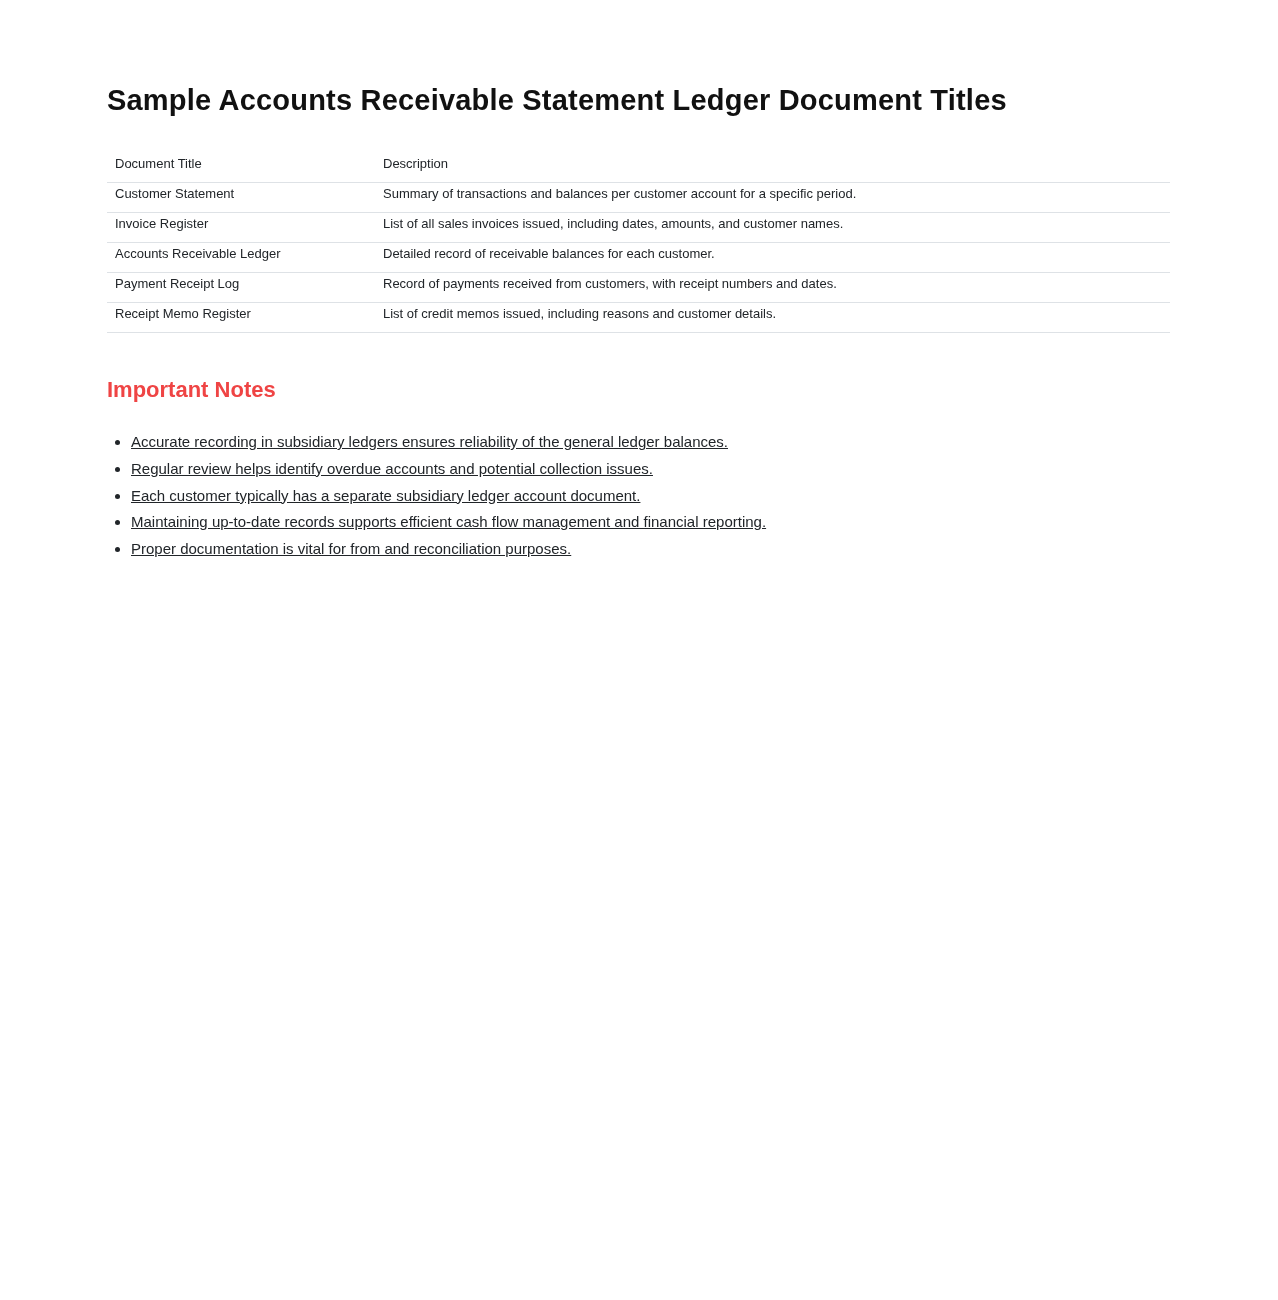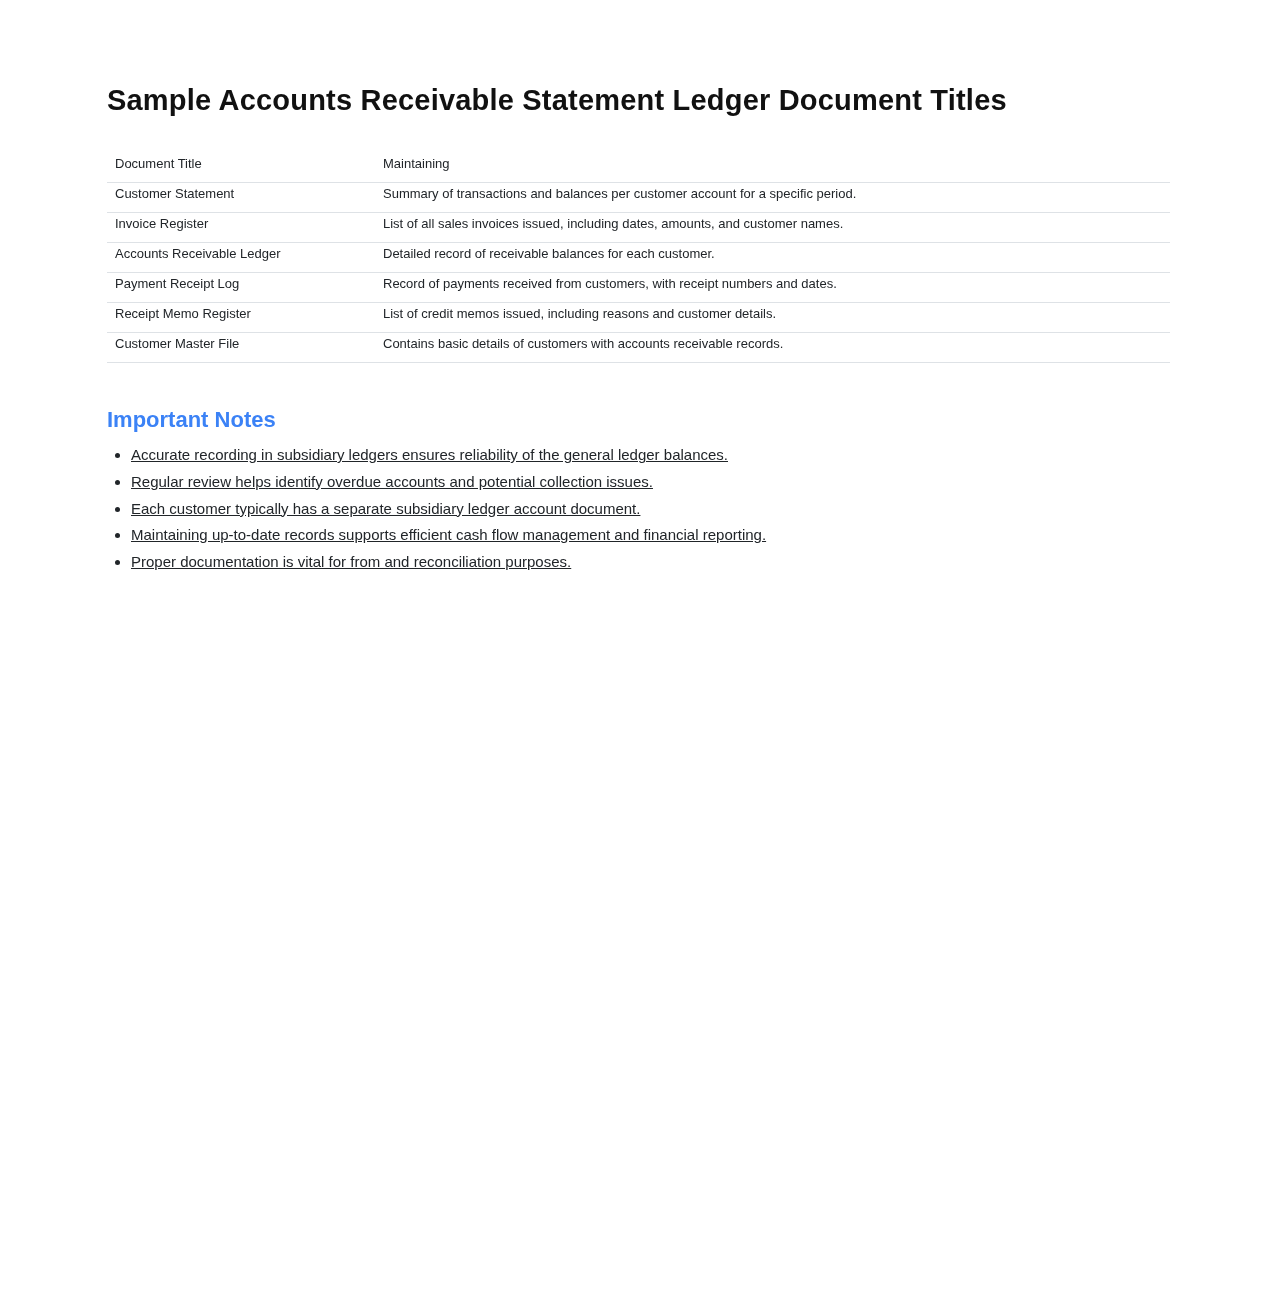--- a/index.html
+++ b/index.html
@@ -38,23 +38,23 @@
   }
   .ledger-table td {
     padding: 3px 10px 11px 8px;
     border-bottom: 1px solid #dee2e6;
     vertical-align: top;
   }
   .ledger-table .col-title { width: 268px; }
   .notes-heading {
     font-size: 22px;
     font-weight: bold;
-    color: #3b82f6;
+    color: #ef4444;
     margin-top: 44px;
-    margin-bottom: 14px;
+    margin-bottom: 31px;
   }
   ul.notes-list {
     list-style: disc;
     padding-left: 24px;
     font-size: 15px;
     color: #212529;
   }
   ul.notes-list li {
     margin-bottom: 11px;
     line-height: 1.05;
@@ -65,21 +65,21 @@
 <body>
 
 <div class="page">
 
   <h1 class="doc-title">Sample Accounts Receivable Statement Ledger Document Titles</h1>
 
   <table class="ledger-table">
     <thead>
       <tr>
         <th class="col-title">Document Title</th>
-        <th>Maintaining</th>
+        <th>Description</th>
       </tr>
     </thead>
     <tbody>
       <tr>
         <td>Customer Statement</td>
         <td>Summary of transactions and balances per customer account for a specific period.</td>
       </tr>
       <tr>
         <td>Invoice Register</td>
         <td>List of all sales invoices issued, including dates, amounts, and customer names.</td>
@@ -89,24 +89,20 @@
         <td>Detailed record of receivable balances for each customer.</td>
       </tr>
       <tr>
         <td>Payment Receipt Log</td>
         <td>Record of payments received from customers, with receipt numbers and dates.</td>
       </tr>
       <tr>
         <td>Receipt Memo Register</td>
         <td>List of credit memos issued, including reasons and customer details.</td>
       </tr>
-      <tr>
-        <td>Customer Master File</td>
-        <td>Contains basic details of customers with accounts receivable records.</td>
-      </tr>
     </tbody>
   </table>
 
   <h2 class="notes-heading">Important Notes</h2>
 
   <ul class="notes-list">
     <li>Accurate recording in subsidiary ledgers ensures reliability of the general ledger balances.</li>
     <li>Regular review helps identify overdue accounts and potential collection issues.</li>
     <li>Each customer typically has a separate subsidiary ledger account document.</li>
     <li>Maintaining up-to-date records supports efficient cash flow management and financial reporting.</li>

